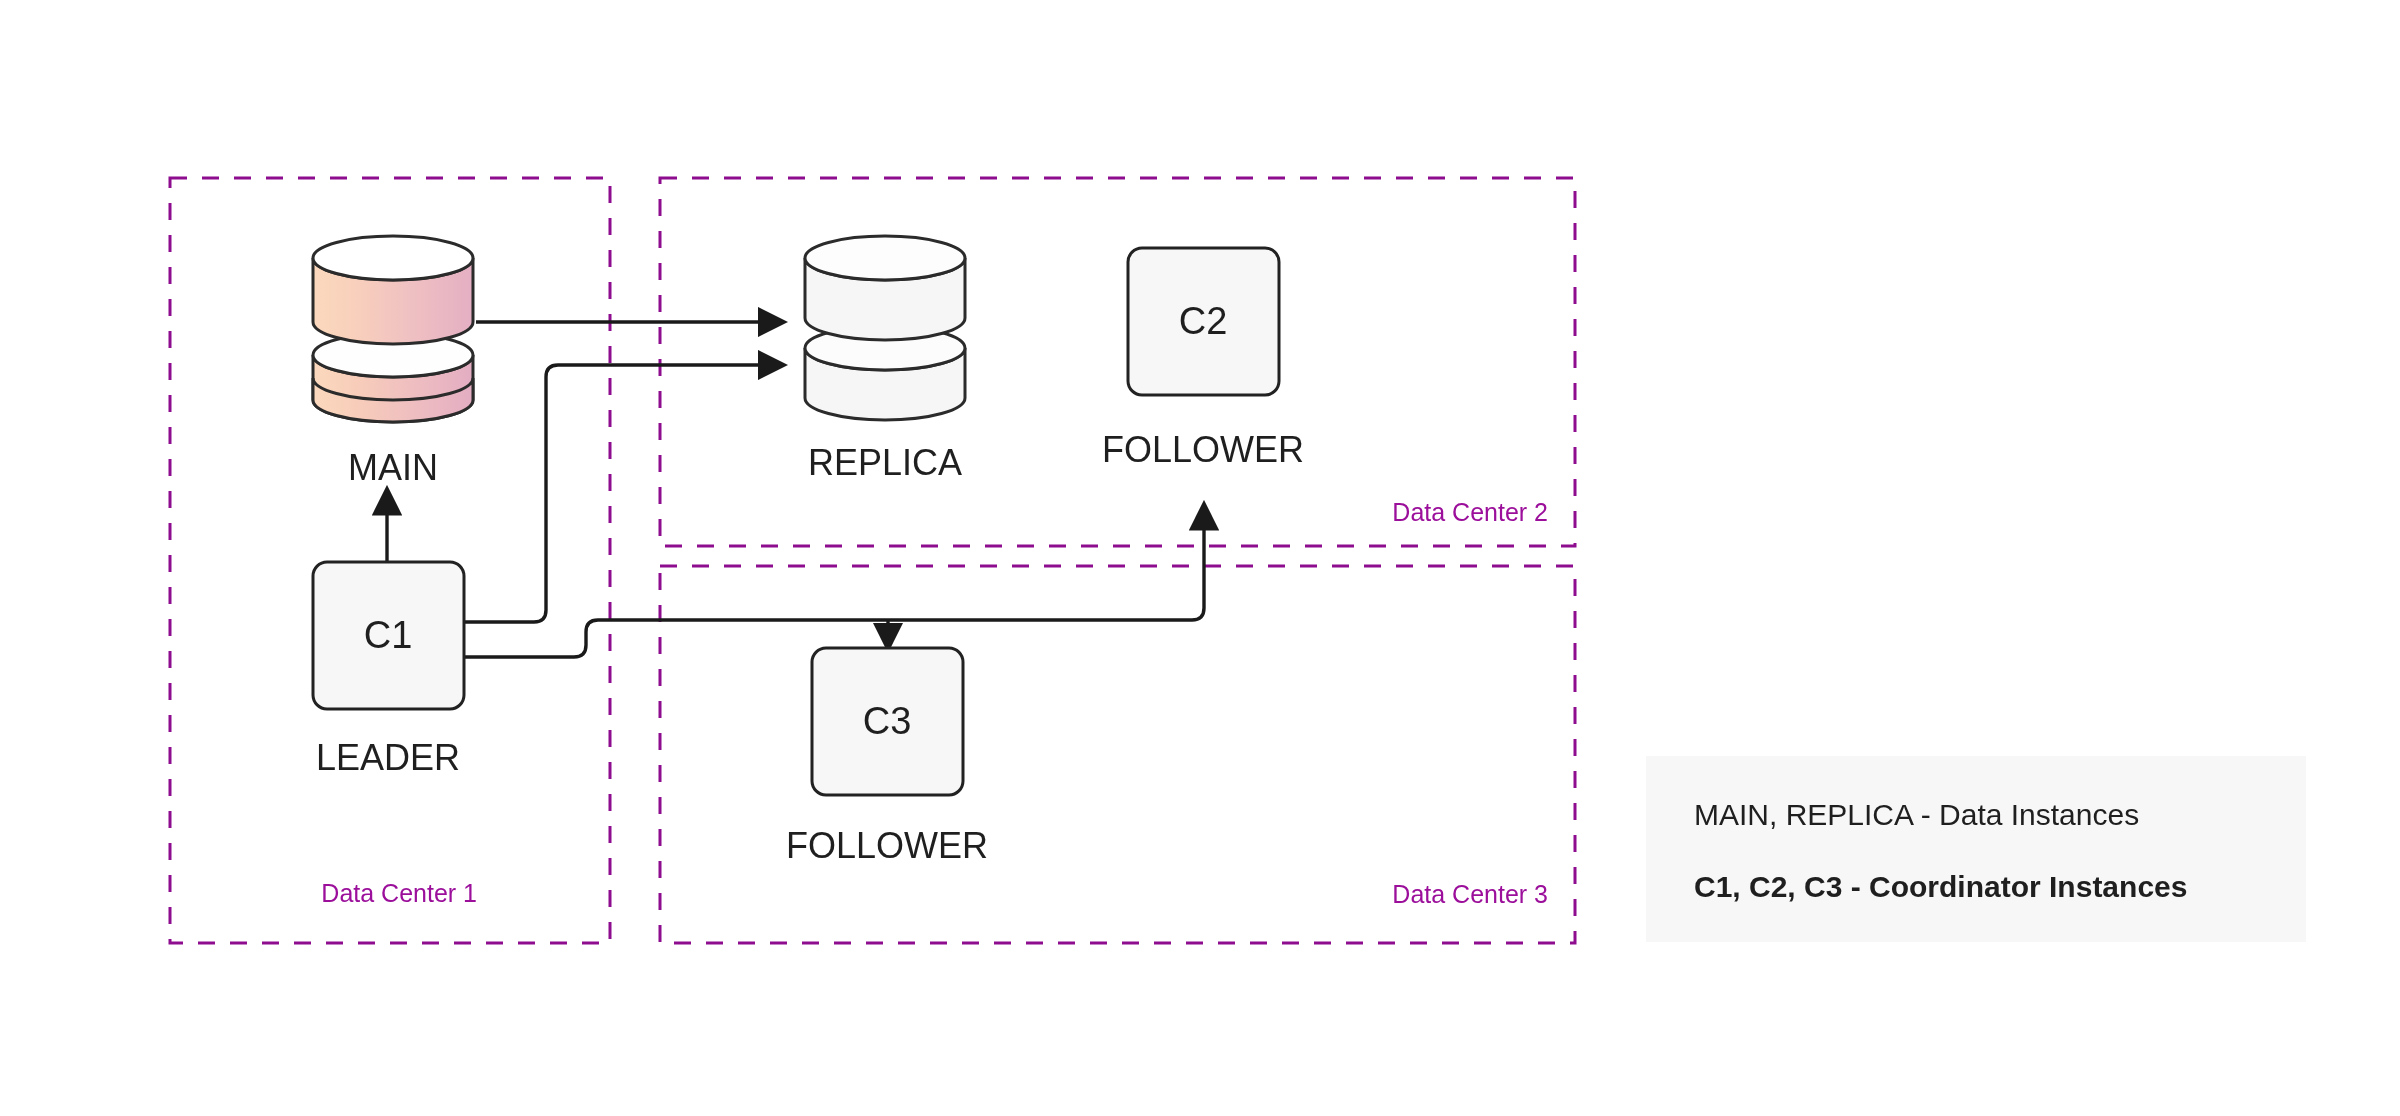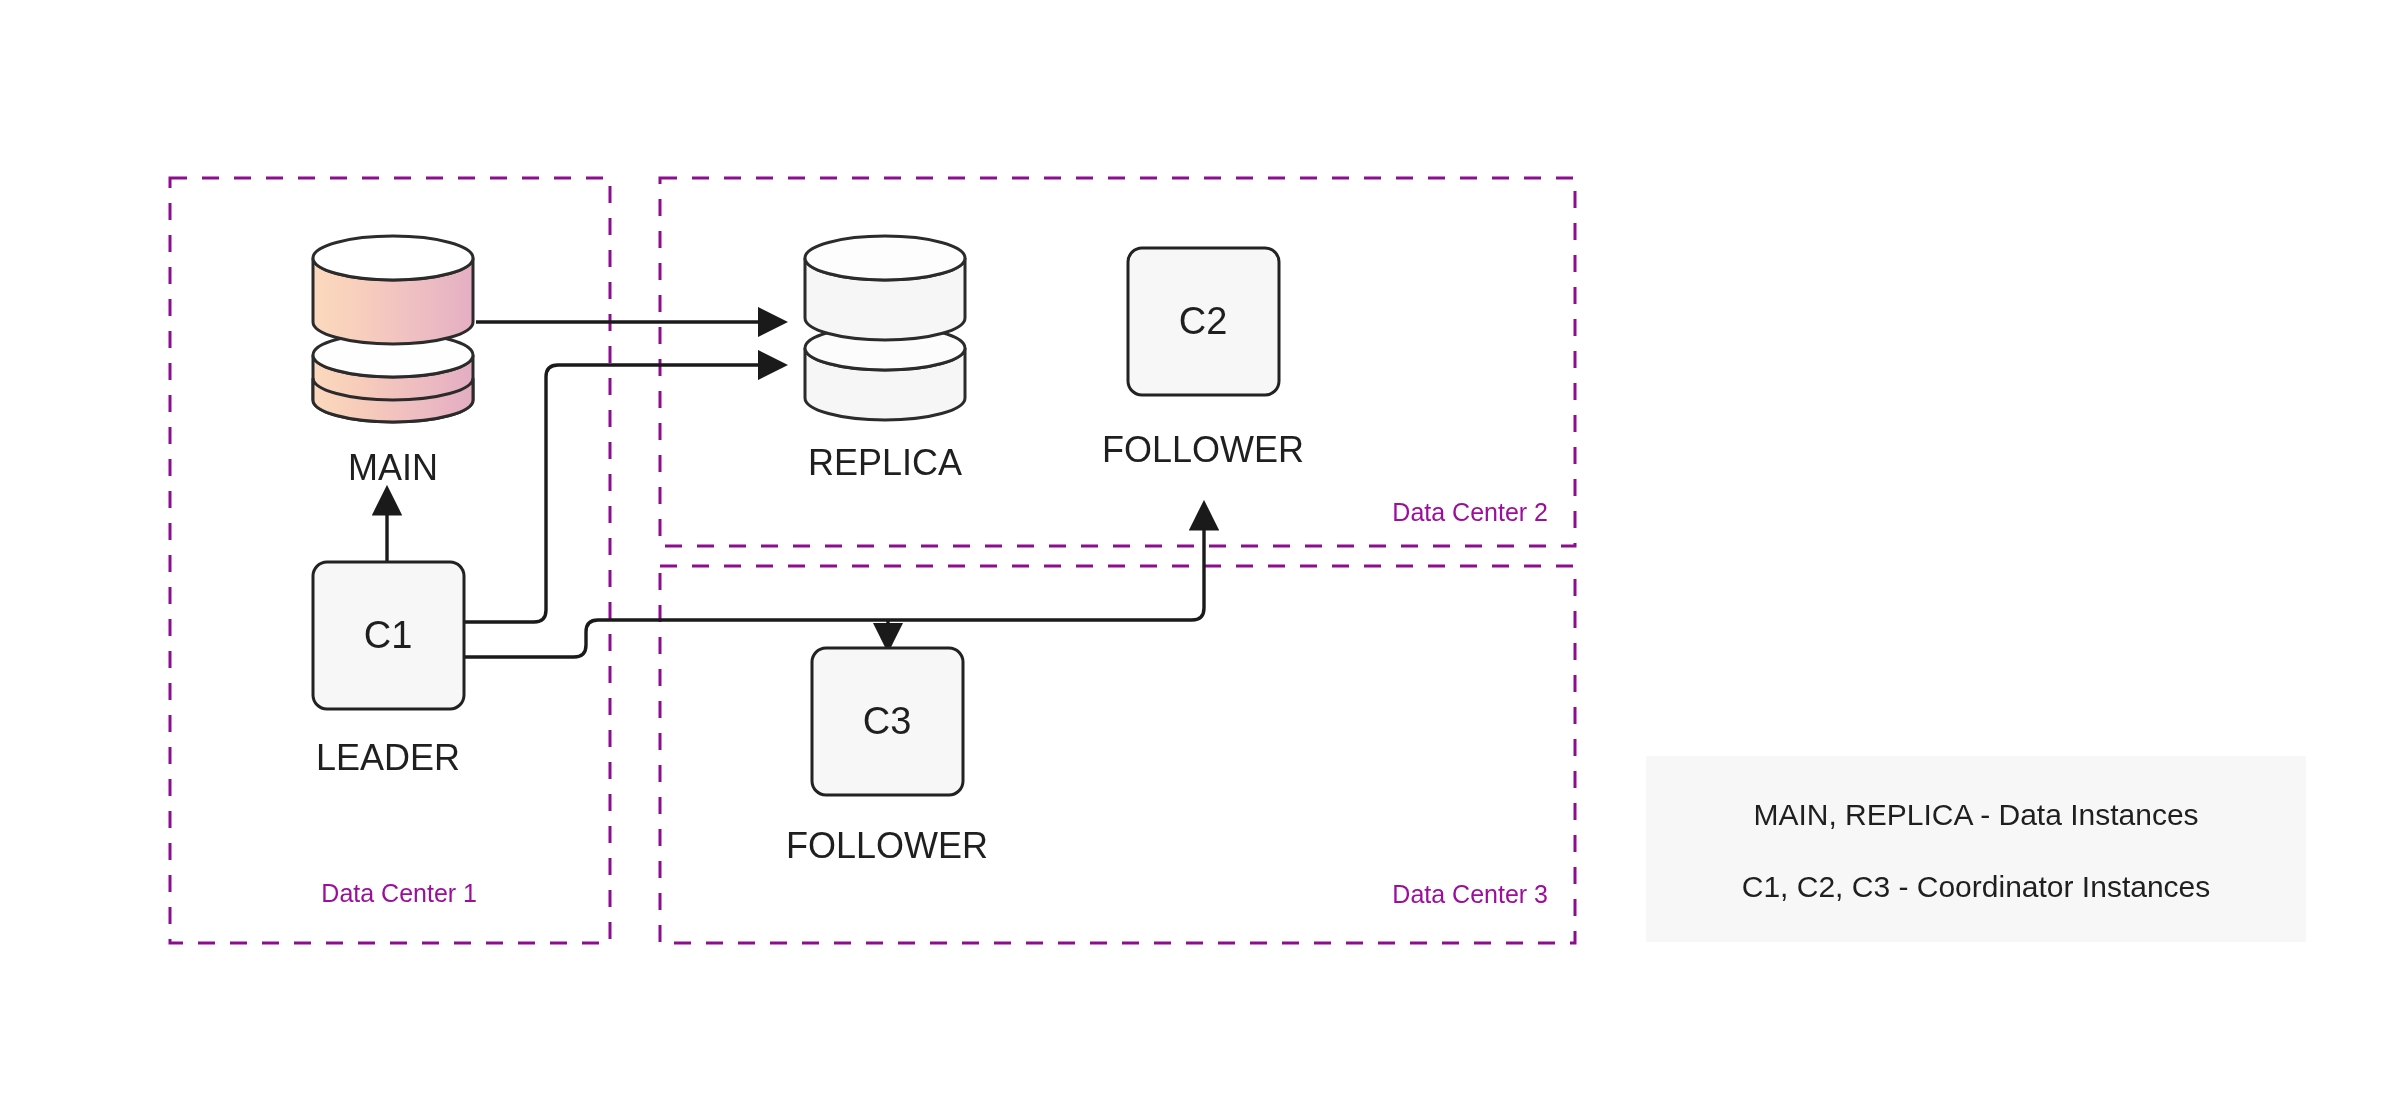--- a/index.html
+++ b/index.html
@@ -105,23 +105,22 @@
     background: #F7F7F7;
     box-sizing: border-box;
     padding: 44px 48px;
   }
   .legend-line {
     font-family: "Liberation Sans", "DejaVu Sans", sans-serif;
     font-size: 30px;
     color: #1F1F1F;
     line-height: 1;
     white-space: nowrap;
-    text-align: center;
-  }
-  .legend-line + .legend-line { margin-top: 42px; }
+  }
+  .legend-line + .legend-line { margin-top: 42px; font-weight: bold; }
 </style>
 </head>
 <body>
 
 <div id="diagram-root">
 
   <svg class="canvas" viewBox="0 0 2400 1116" xmlns="http://www.w3.org/2000/svg">
 
     <defs>
       <linearGradient id="mainBandGrad" x1="0" y1="0" x2="1" y2="0">

